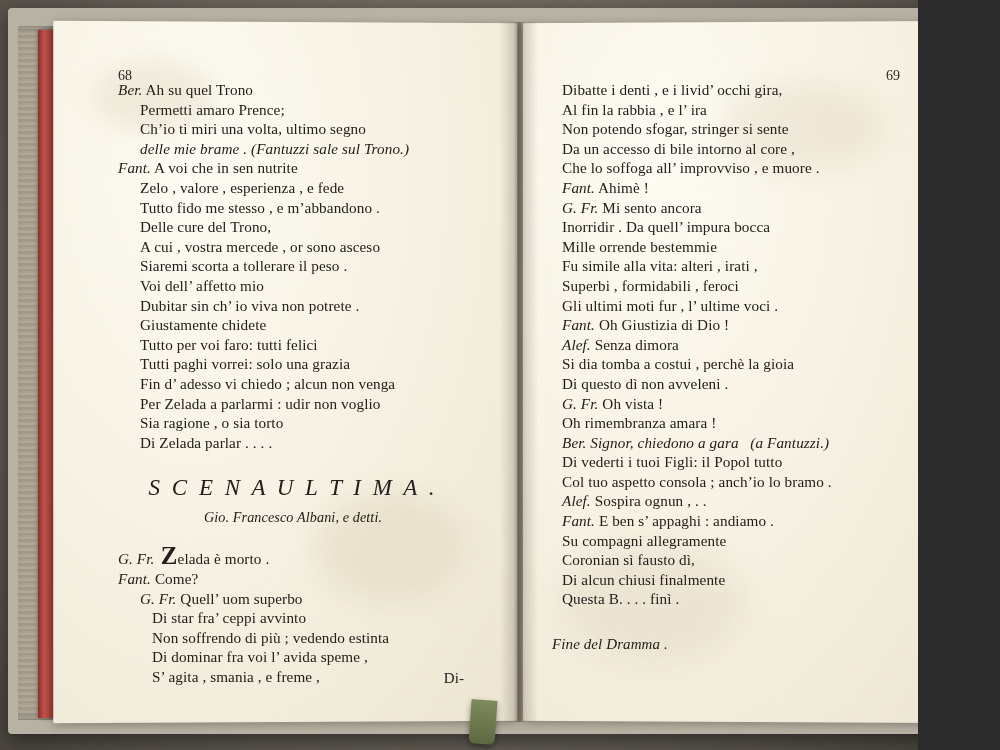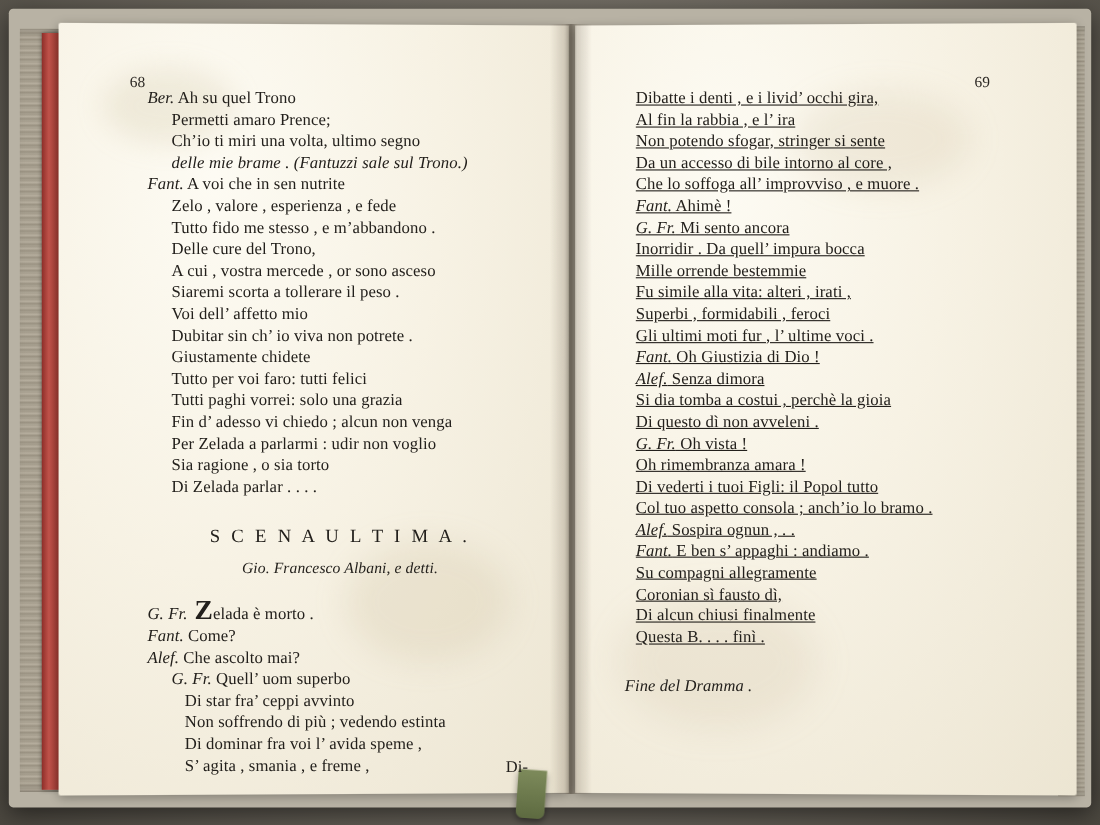--- a/index.html
+++ b/index.html
@@ -2,21 +2,21 @@
 <html><head>
 <meta charset="utf-8">
 <style>
   html, body {
     margin: 0;
     padding: 0;
     background: #2b2b2b;
   }
   #page {
     position: relative;
-    width: 1000px;
+    width: 918px;
     height: 750px;
     overflow: hidden;
     background: #f97316;
     font-family: "Liberation Serif", serif;
   }
 
   
   .table-bg {
     position: absolute;
     inset: 0;
@@ -141,42 +141,42 @@
     box-shadow: 0 3px 6px rgba(0,0,0,.4);
   }
 
   
   .text-col {
     position: absolute;
     color: #23201c;
     font-size: 15.2px;
     line-height: 19.6px;
     letter-spacing: .1px;
-    margin-left: 16px;
   }
   .text-col.left  { left: 118px; top: 80px; width: 350px; }
   .text-col.right { left: 552px; top: 80px; width: 340px; }
 
   .folio {
     font-size: 14px;
     color: #2a2622;
   }
   .folio.l { position: absolute; left: 118px; top: 68px; }
   .folio.r { position: absolute; left: 886px; top: 68px; }
 
   .ln { white-space: pre; }
   .sp { font-style: italic; }          
   .ind1 { padding-left: 22px; }
   .ind2 { padding-left: 34px; }
   .stage { font-style: italic; }
   .scene-head {
     text-align: center;
     letter-spacing: 3px;
-    font-size: 17px;
+    font-size: 23px;
     margin: 26px 0 10px 0;
+    font-style: italic;
   }
   .scene-sub {
     text-align: center;
     font-style: italic;
     font-size: 14.2px;
     margin-bottom: 22px;
   }
   .dropcap {
     font-size: 25px;
     line-height: 14px;
@@ -194,21 +194,21 @@
     margin: 24px 0 14px 0;
     font-size: 15px;
   }
   .coro .ln { padding-left: 34px; }
   .fine {
     text-align: left;
     font-style: italic;
     margin-top: 26px;
     font-size: 15px;
   }
-  .right-block .ln { padding-left: 10px; text-decoration: underline; }
+  .right-block .ln { padding-left: 10px; }
 </style>
 </head>
 <body>
 
 <div id="page">
   <div class="table-bg"></div>
 
   <div class="book">
     <div class="fore-edge-left"></div>
     <div class="fore-edge-right"></div>
@@ -253,21 +253,20 @@
         <div class="ln ind1"><span>Fin d’ adesso vi chiedo ; alcun non venga</span></div>
         <div class="ln ind1"><span>Per Zelada a parlarmi : udir non voglio</span></div>
         <div class="ln ind1"><span>Sia ragione , o sia torto</span></div>
         <div class="ln ind1"><span>Di Zelada parlar . . . .</span></div>
       </div>
     <div class="scene-head">S C E N A   U L T I M A .</div>
     <div class="scene-sub">Gio. Francesco Albani, e detti.</div>
     <div id="left-scene-lines">
         <div class="ln"><span class="sp">G. Fr.</span><span class="dropcap"> Z</span><span>elada è morto .</span></div>
         <div class="ln"><span class="sp">Fant.</span><span> Come?</span></div>
-        <div class="ln"><span class="sp">Alef.</span><span> Che ascolto mai?</span></div>
         <div class="ln ind1"><span class="sp">G. Fr.</span><span> Quell’ uom superbo</span></div>
         <div class="ln ind2"><span>Di star fra’ ceppi avvinto</span></div>
         <div class="ln ind2"><span>Non soffrendo di più ; vedendo estinta</span></div>
         <div class="ln ind2"><span>Di dominar fra voi l’ avida speme ,</span></div>
         <div class="ln ind2"><span>S’ agita , smania , e freme ,</span></div>
       </div>
     <div class="catchword">Di-</div>
   </div>
 
   <div class="text-col right right-block">
@@ -283,20 +282,21 @@
         <div class="ln ind1"><span>Mille orrende bestemmie</span></div>
         <div class="ln ind1"><span>Fu simile alla vita: alteri , irati ,</span></div>
         <div class="ln ind1"><span>Superbi , formidabili , feroci</span></div>
         <div class="ln ind1"><span>Gli ultimi moti fur , l’ ultime voci .</span></div>
         <div class="ln"><span class="sp">Fant.</span><span> Oh Giustizia di Dio !</span></div>
         <div class="ln"><span class="sp">Alef.</span><span> Senza dimora</span></div>
         <div class="ln ind1"><span>Si dia tomba a costui , perchè la gioia</span></div>
         <div class="ln ind1"><span>Di questo dì non avveleni .</span></div>
         <div class="ln"><span class="sp">G. Fr.</span><span> Oh vista !</span></div>
         <div class="ln ind1"><span>Oh rimembranza amara !</span></div>
+        <div class="ln"><span class="sp">Ber.</span><span class="stage"> Signor, chiedono a gara   (a Fantuzzi.)</span></div>
         <div class="ln ind1"><span>Di vederti i tuoi Figli: il Popol tutto</span></div>
         <div class="ln ind1"><span>Col tuo aspetto consola ; anch’io lo bramo .</span></div>
         <div class="ln"><span class="sp">Alef.</span><span> Sospira ognun , . .</span></div>
         <div class="ln"><span class="sp">Fant.</span><span> E ben s’ appaghi : andiamo .</span></div>
       </div>
     <div class="coro" id="coro-lines">
         <div class="ln">Su compagni allegramente</div>
         <div class="ln">Coronian sì fausto dì,</div>
         <div class="ln">Di alcun chiusi finalmente</div>
         <div class="ln">Questa B. . . . finì .</div>

